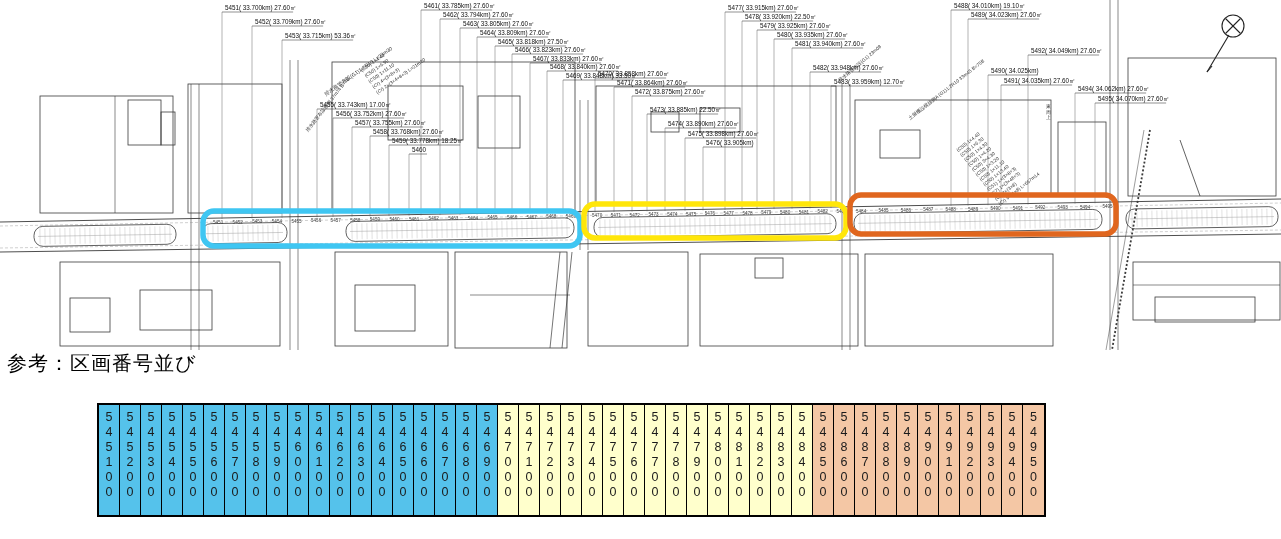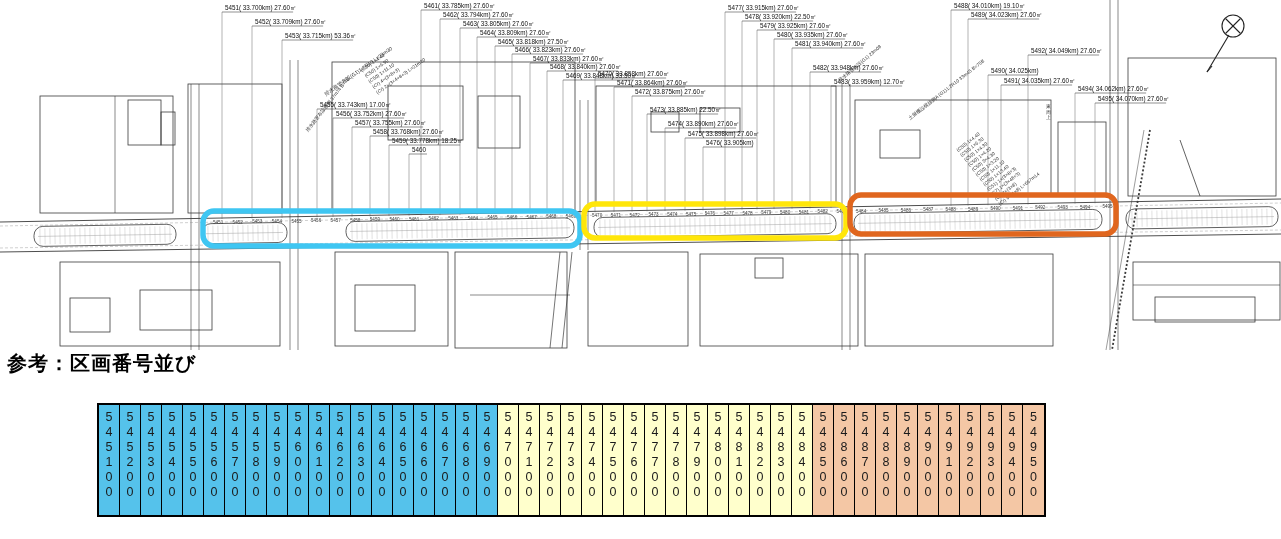--- a/index.html
+++ b/index.html
@@ -1,19 +1,19 @@
 <!DOCTYPE html>
 <html><head>
 <meta charset="utf-8">
 <style>
   html,body{margin:0;padding:0;}
   body{width:1281px;height:539px;background:#ffffff;overflow:hidden;position:relative;
        font-family:"Liberation Sans",sans-serif;}
   #map-svg{position:absolute;left:0;top:0;}
-  .caption{position:absolute;left:7px;top:350px;font-size:20px;font-weight:bold;color:#000;
+  .caption{position:absolute;left:7px;top:350px;font-size:20px;font-weight:normal;color:#000;
            letter-spacing:1px;}
   #ptable{position:absolute;left:97px;top:403px;display:flex;border:2px solid #000;background:#fff;}
   .cell{width:21px;height:110px;box-sizing:border-box;border-right:1px solid #000;
         padding-top:5px;text-align:center;font-size:12.5px;line-height:15px;color:#1b1b1b;}
   .cell:last-child{border-right:none;}
 </style>
 </head>
 <body>
 
 <svg id="map-svg" width="1281" height="350" viewBox="0 0 1281 350">

